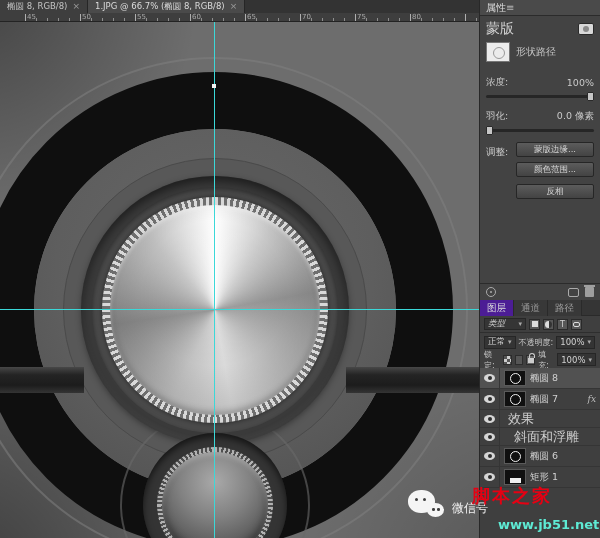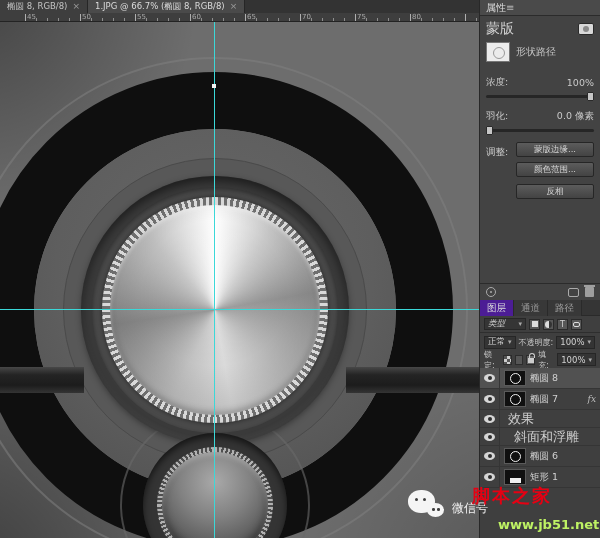--- a/index.html
+++ b/index.html
@@ -141,21 +141,21 @@
   
   .wx{position:absolute;left:408px;top:489px;width:42px;height:40px;z-index:60;}
   .wx .b1{position:absolute;left:0;top:1px;width:27px;height:23px;background:#f5f5f5;border-radius:48%;}
   .wx .b1::before,.wx .b1::after{content:"";position:absolute;top:8px;width:3px;height:3px;border-radius:50%;background:#3f3f3f;}
   .wx .b1::before{left:7px;} .wx .b1::after{left:15px;}
   .wx .b2{position:absolute;left:19px;top:14px;width:17px;height:14px;background:#f5f5f5;border-radius:50%;}
   .wx .b2::before,.wx .b2::after{content:"";position:absolute;top:5px;width:2.5px;height:2.5px;border-radius:50%;background:#3f3f3f;}
   .wx .b2::before{left:5px;} .wx .b2::after{left:10px;}
   .wx-label{position:absolute;left:452px;top:500px;font-size:12px;color:#f2f2f2;z-index:60;}
   .site-name{position:absolute;left:472px;top:484px;font-size:18px;font-weight:bold;letter-spacing:2px;color:#e50113;z-index:60;}
-  .site-url{position:absolute;left:498px;top:517px;font-size:13px;font-weight:bold;color:#bef264;z-index:60;}
+  .site-url{position:absolute;left:498px;top:517px;font-size:13px;font-weight:bold;color:#5eead4;z-index:60;}
   .chev{font-size:7px;color:#aaa;}
 </style>
 </head>
 <body>
 
 <div class="app">
 
   <div class="tabbar">
     <div class="tab">
       <span>椭圆 8, RGB/8)</span>

